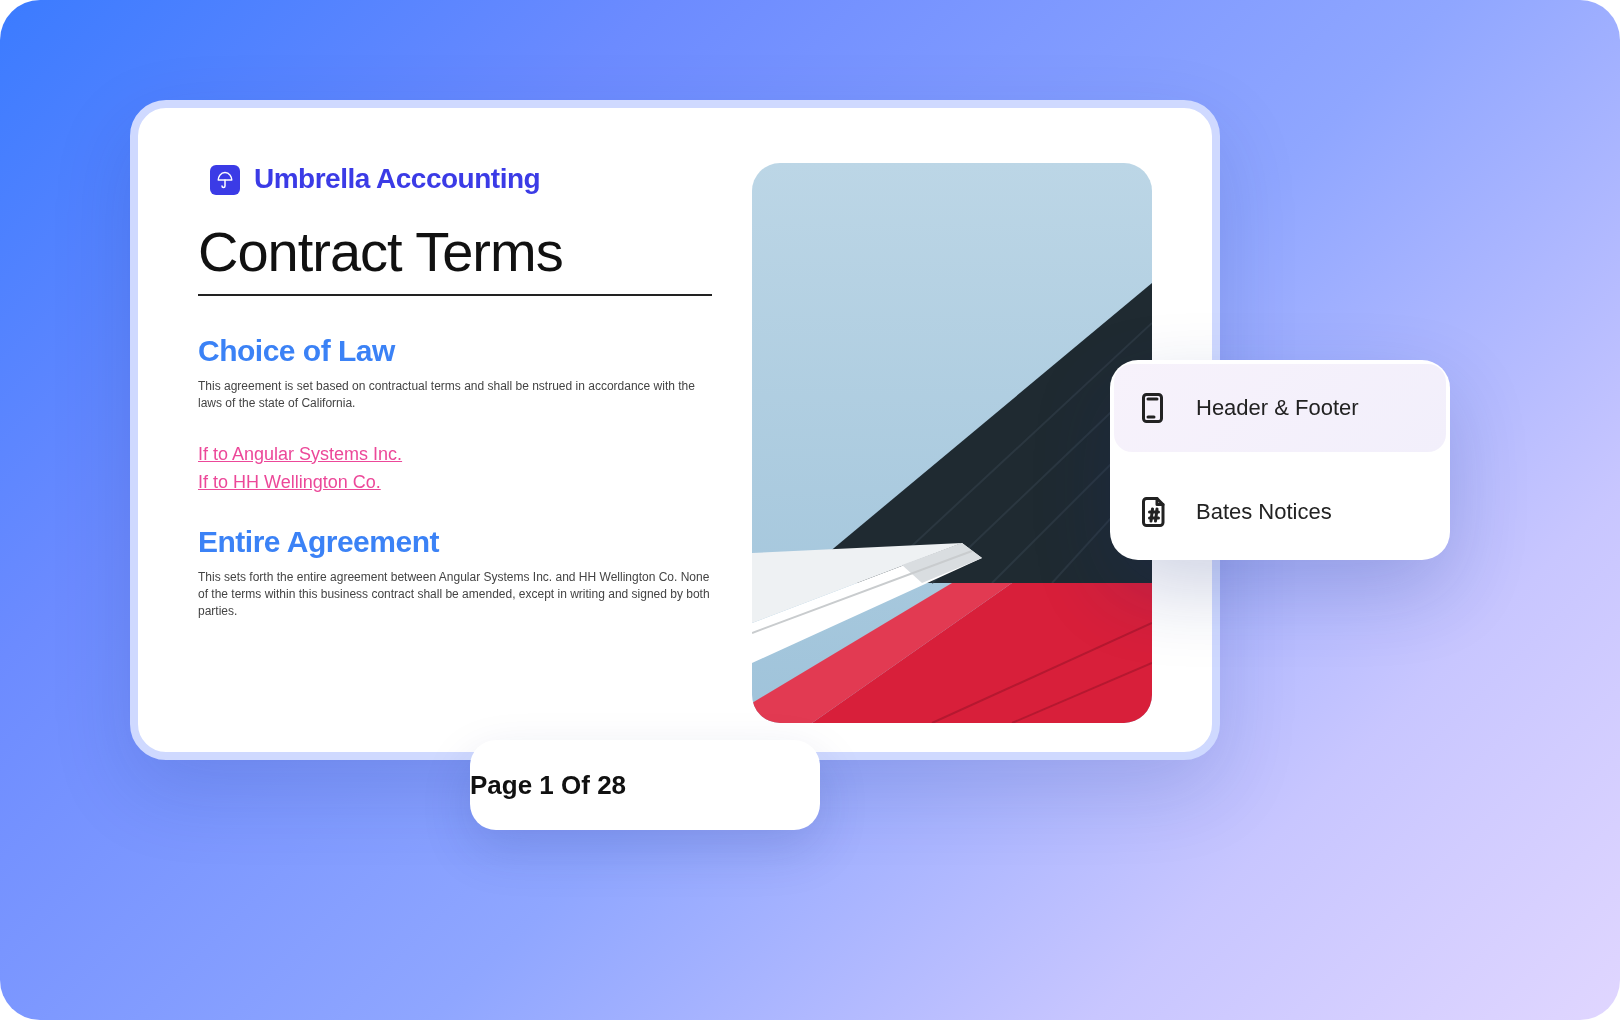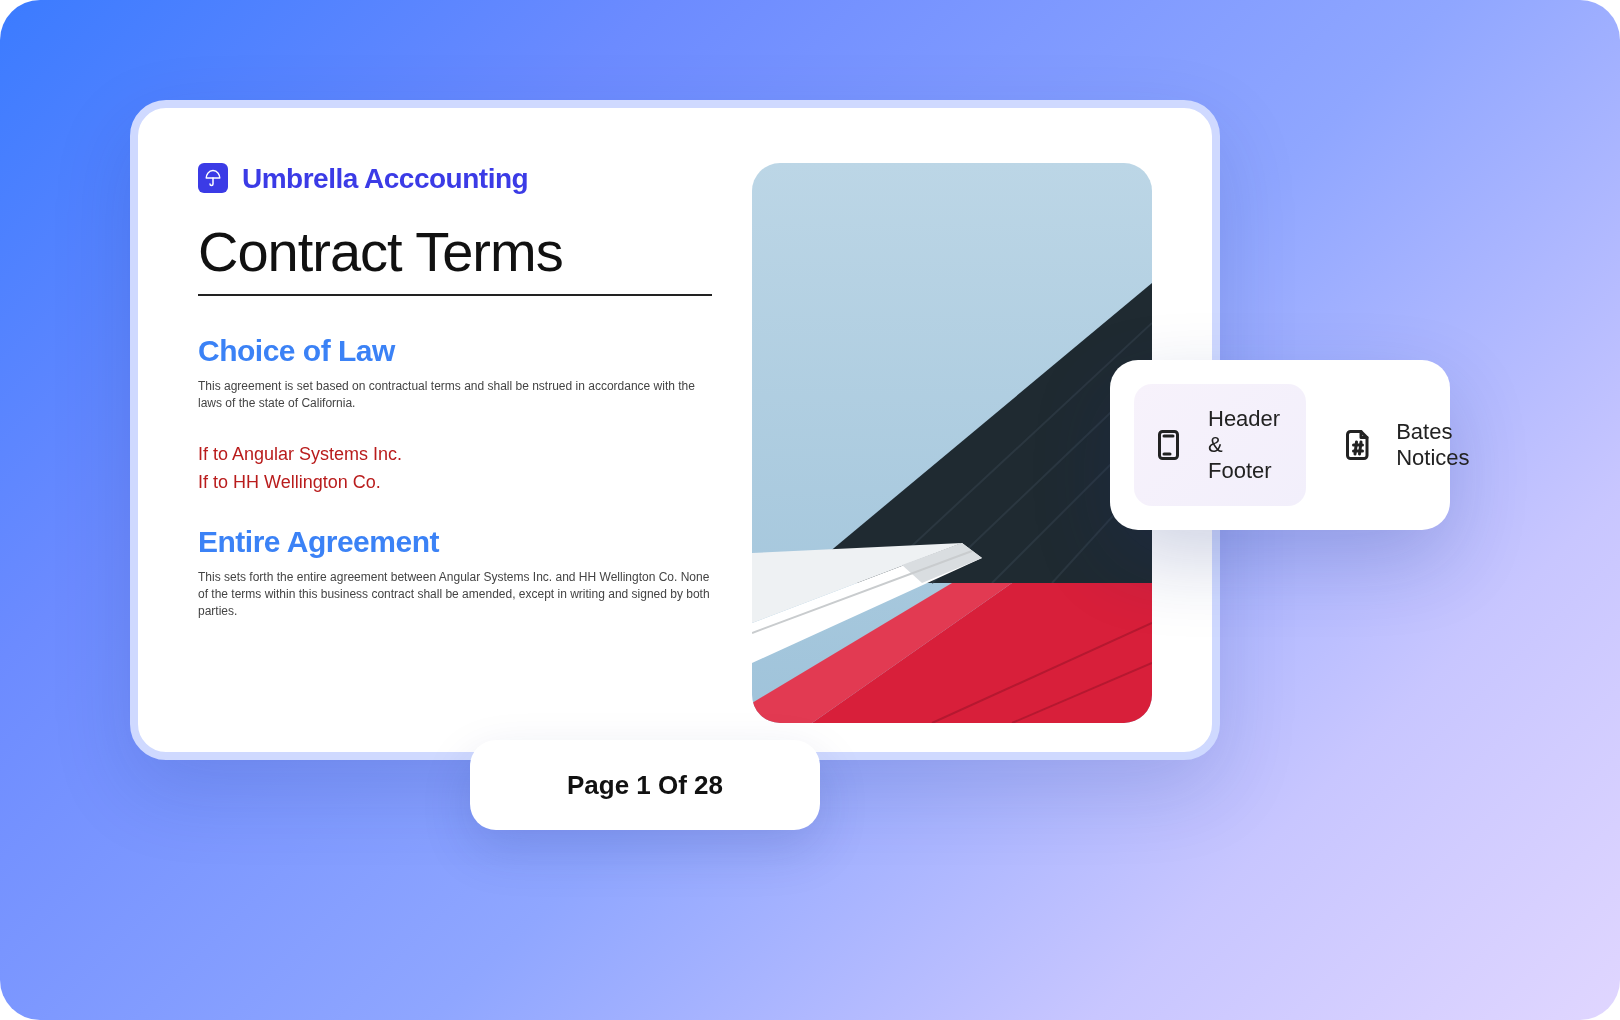--- a/index.html
+++ b/index.html
@@ -18,66 +18,66 @@
     width: 1090px; height: 660px;
     background: #ffffff;
     border-radius: 36px;
     border: 8px solid #cfd9ff;
     box-shadow: 0 30px 80px rgba(20,40,120,0.15);
     padding: 55px 60px 55px 60px;
     display: flex;
     gap: 40px;
   }
   .doc-col { flex: 1 1 auto; }
-  .brand-row { display: flex; align-items: flex-start; gap: 14px; margin-bottom: 24px; }
+  .brand-row { display: flex; align-items: flex-end; gap: 14px; margin-bottom: 24px; margin-left: 12px; }
   .brand-icon {
     width: 30px; height: 30px; background: #3b3be6; border-radius: 6px;
     display: flex; align-items: center; justify-content: center; color: #fff;
   }
   .brand-name { color: #3b3be6; font-size: 28px; font-weight: 600; letter-spacing: -0.5px; }
   .doc-title { font-size: 56px; font-weight: 400; color: #111; letter-spacing: -1px; margin-bottom: 10px; }
   .rule { border: none; border-top: 2px solid #222; width: 100%; margin-bottom: 38px; }
   .section-h { color: #3b82f6; font-size: 30px; font-weight: 700; letter-spacing: -0.5px; margin-bottom: 10px; }
   .section-p { color: #444; font-size: 12px; line-height: 1.45; margin-bottom: 28px; max-width: 560px; }
   .section-lines { margin-bottom: 28px; }
-  .section-line { color: #b91c1c; font-size: 18px; line-height: 1.55; }
+  .section-line { color: #ec4899; font-size: 18px; line-height: 1.55; text-decoration: underline; }
   .photo {
     width: 400px; height: 560px; border-radius: 28px; overflow: hidden; flex: 0 0 400px;
     position: relative;
   }
   .photo svg { width: 100%; height: 100%; display: block; }
 
   .page-pill {
     position: absolute;
     left: 470px; top: 740px;
     width: 350px; height: 90px;
     background: #ffffff;
     border-radius: 26px;
-    display: flex; align-items: center; justify-content: center;
+    display: flex; align-items: center; 
     font-size: 26px; font-weight: 600; color: #111;
     box-shadow: 0 20px 50px rgba(20,40,120,0.15);
   }
   .page-pill::before {
     content: "";
     position: absolute; inset: -4px;
     border-radius: 30px;
     background: linear-gradient(90deg, #2f7bff 0%, #6b6bff 50%, #c46bff 100%);
     z-index: -1;
   }
   .page-pill-inner { position: relative; z-index: 1; }
 
   .options {
     position: absolute;
     left: 1110px; top: 360px;
     width: 340px;
     background: #ffffff;
     border-radius: 28px;
     box-shadow: 0 30px 80px rgba(20,40,120,0.20);
-    padding: 24px;
-    display: flex; flex-direction: row; gap: 16px;
+    padding: 4px;
+    display: flex; flex-direction: column; gap: 16px;
   }
   .opt {
     display: flex; align-items: center; gap: 20px;
     padding: 22px 18px;
     border-radius: 18px;
     cursor: pointer;
     font-size: 22px; font-weight: 500; color: #222;
   }
   .opt.selected {
     background: linear-gradient(135deg, #f7f2fb 0%, #f2effb 100%);

